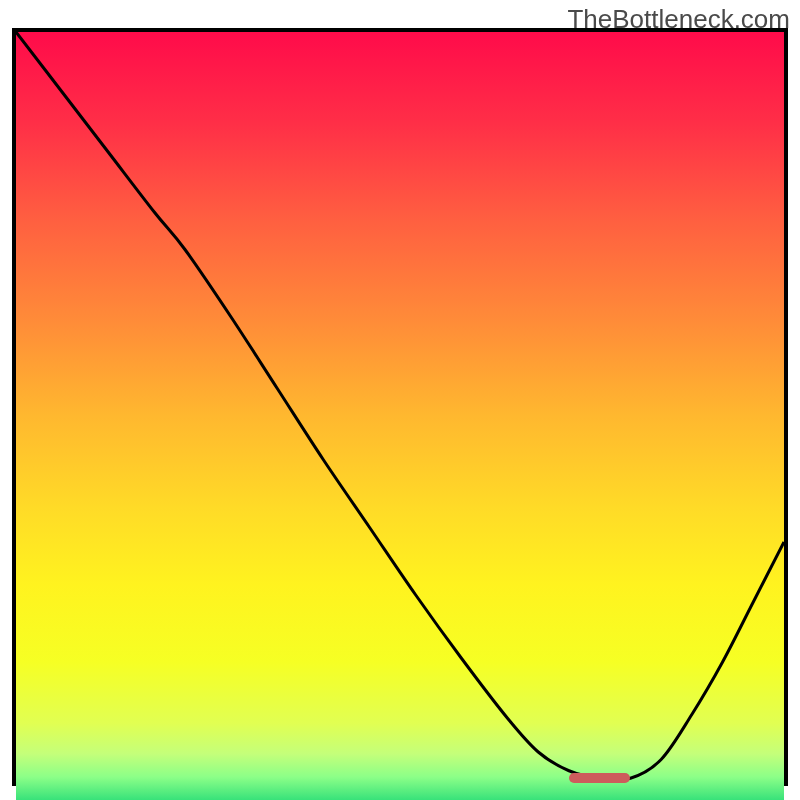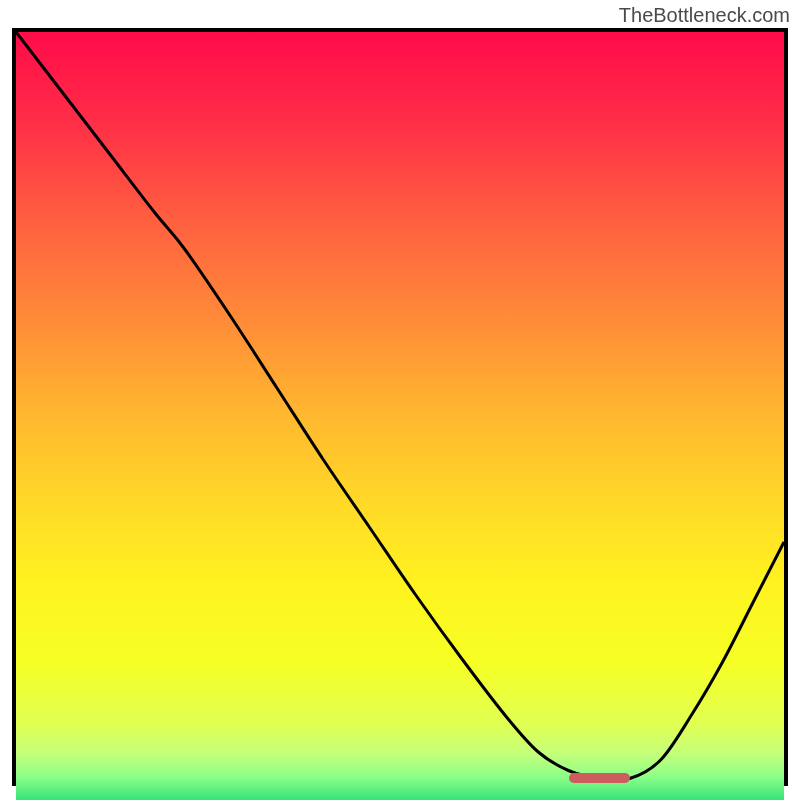--- a/index.html
+++ b/index.html
@@ -9,21 +9,21 @@
     height: 800px;
     background: #ffffff;
     position: relative;
     overflow: hidden;
   }
   .watermark {
     position: absolute;
     top: 4px;
     right: 10px;
     font-family: Arial, Helvetica, sans-serif;
-    font-size: 20px;
+    font-size: 26px;
     color: #4a4a4a;
     font-weight: 500;
     z-index: 10;
   }
   .chart-frame {
     position: absolute;
     left: 12px;
     top: 28px;
     width: 776px;
     height: 758px;

